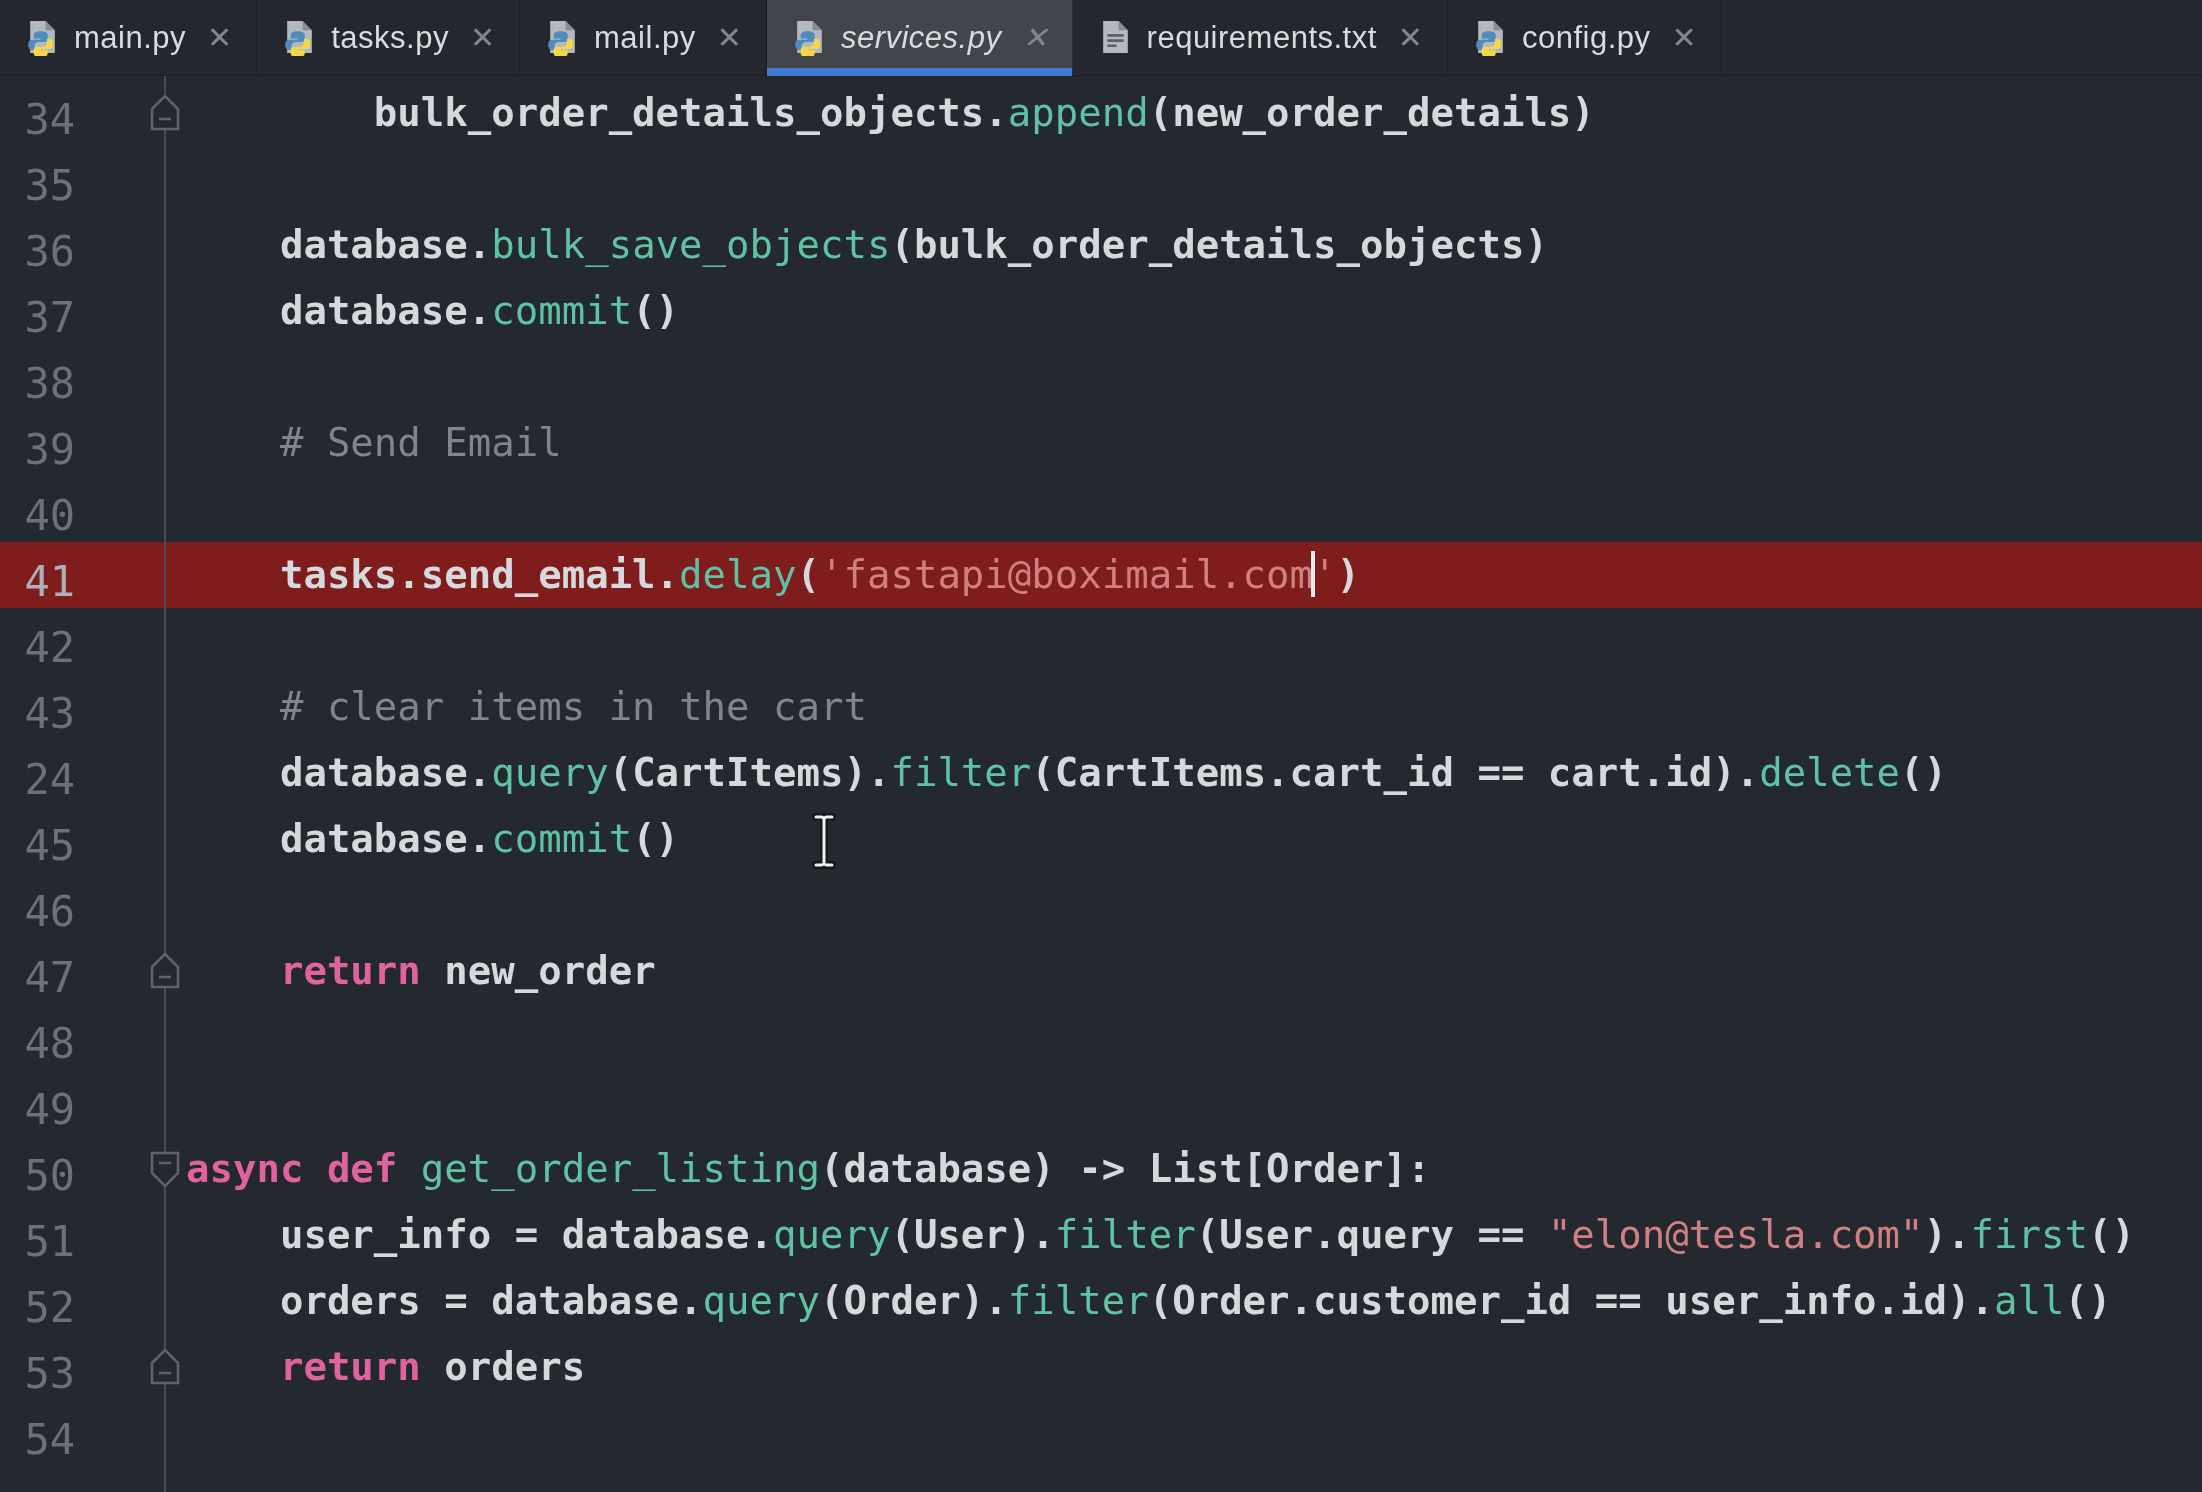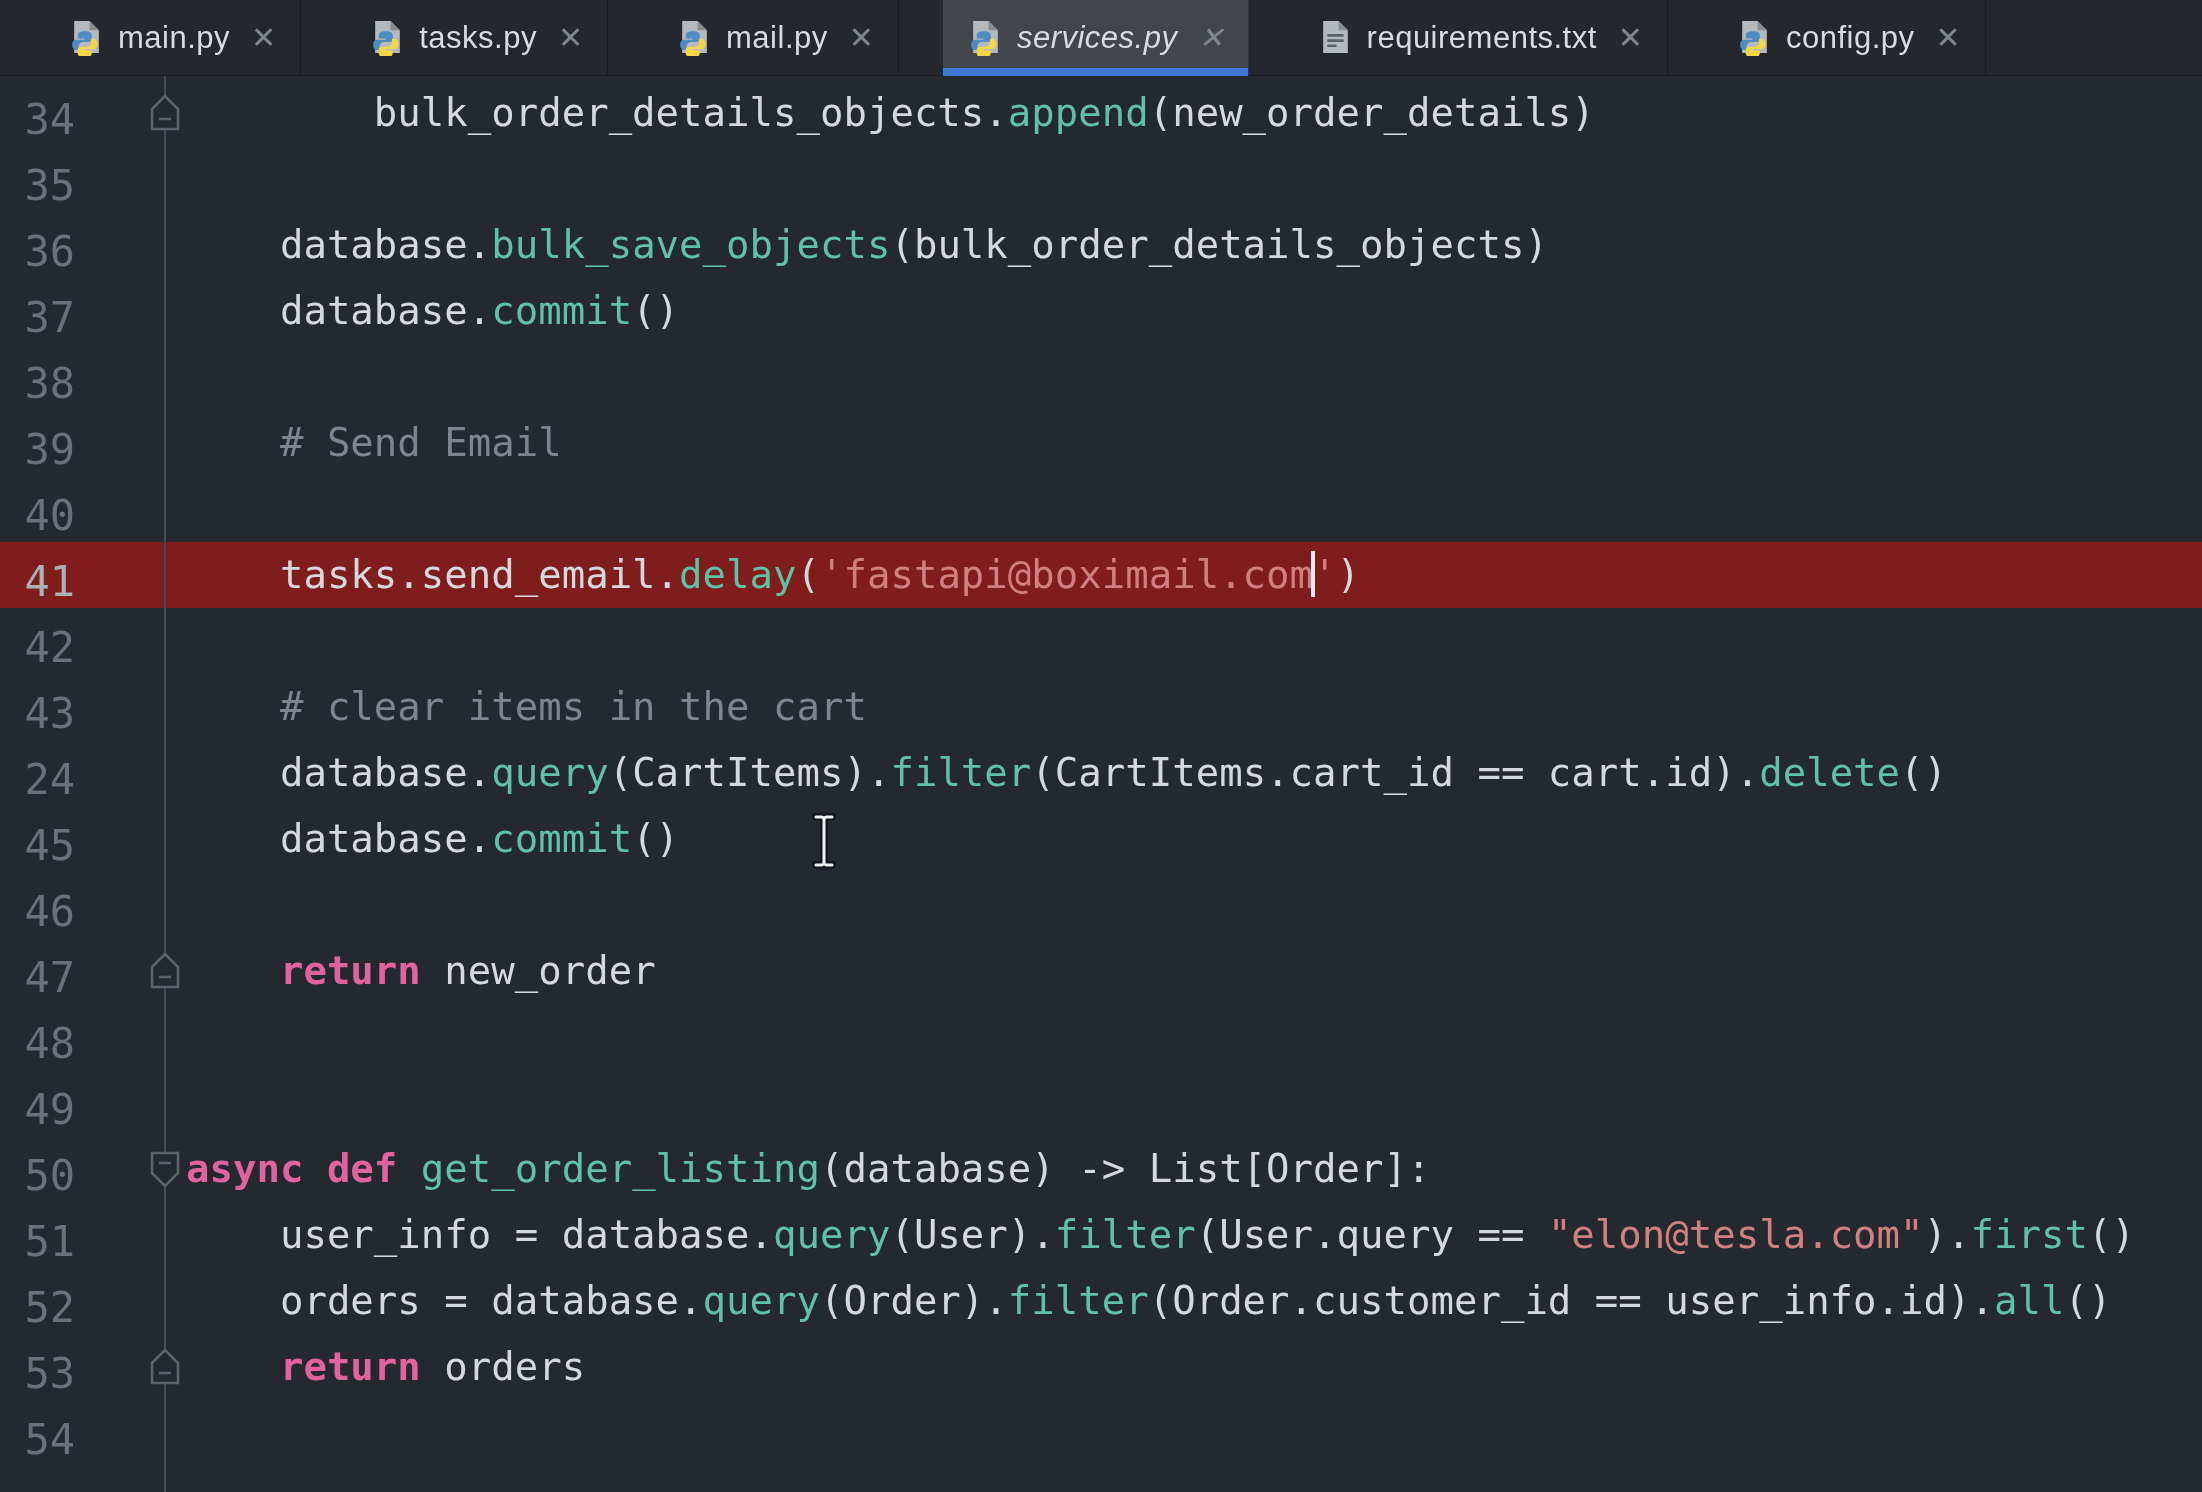--- a/index.html
+++ b/index.html
@@ -10,21 +10,21 @@
   }
   
   .tab-bar {
     height:75px; display:flex; align-items:stretch;
     background:#24272e; border-bottom:1px solid #1b1e24;
   }
   .tab {
     display:flex; align-items:center; gap:13px;
     padding:0 24px; position:relative;
     border-right:1px solid rgba(0,0,0,0.28);
-    color:#d8dbdf; font-size:31px; cursor:default; white-space:nowrap;margin-left:44px;
+    color:#d8dbdf; font-size:31px; cursor:default; white-space:nowrap;
   }
   .tab.active { background:#42464c;font-style:italic; }
   .tab .underline { position:absolute; left:0; right:0; bottom:-1px; height:8px; background:#3e7ad2; }
   .ticon svg { width:37px; height:37px; display:block; }
   .tclose { color:#80868d; font-size:30px; margin-left:8px; line-height:1; }
   .tlabel { letter-spacing:0.5px; }
   
   .editor { position:relative; height:1416px; background:#24282f; }
   .gutter-vline { position:absolute; left:164px; top:0; bottom:0; width:2px; background:#454b54; z-index:2; }
   .rows { position:relative; padding-top:4px; }
@@ -35,21 +35,21 @@
     position:absolute; right:111px; top:7px; line-height:66px;
     font-family:"DejaVu Sans Mono", monospace; font-size:42px; color:#6b717a;
   }
   .row.current .lnum { color:#abb1b9; }
   .fold { position:absolute; left:146px; top:11px; z-index:4; }
   .fold svg { display:block; }
   .code {
     font-family:"DejaVu Sans Mono", monospace; font-size:39px; line-height:66px;
     white-space:pre; color:#d5d8dd; z-index:1;
   }
-  .tok.plain   { color:#d5d8dd; }
+  .tok.plain   { color:#d5d8dd;font-weight:bold; }
   .tok.func    { color:#5fc2a6; }
   .tok.keyword { color:#e0639f; font-weight:bold; }
   .tok.string  { color:#d08080; }
   .tok.comment { color:#7e858f; }
   .caret {
     display:inline-block; width:4px; height:46px;
     background:#e8ebee; vertical-align:-9px; margin:0 -2px;
   }
   .ibeam { position:absolute; left:810px; top:736px; z-index:6; }
 </style>

